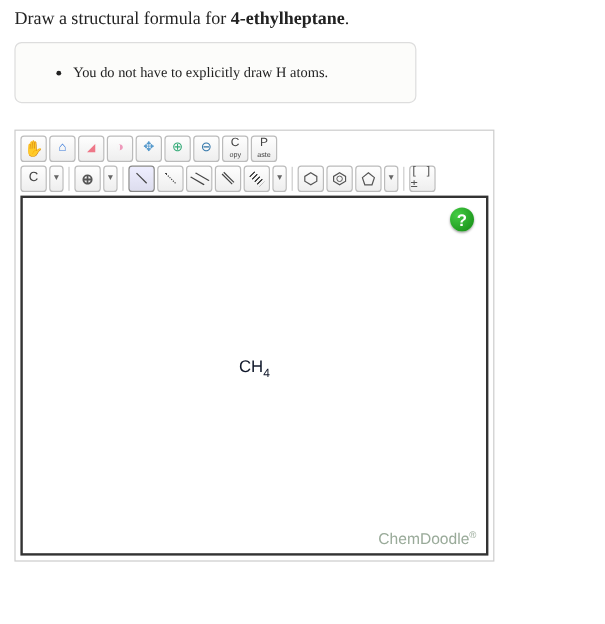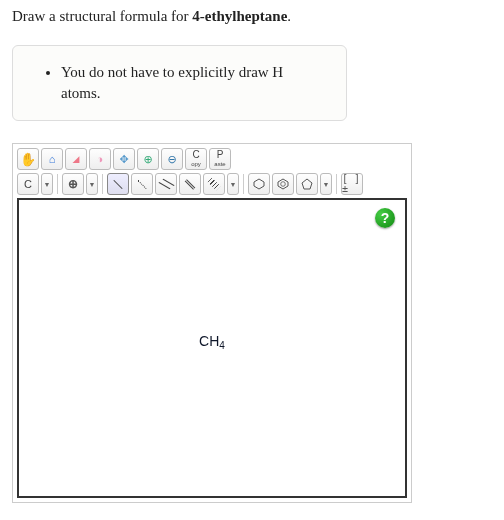--- a/index.html
+++ b/index.html
@@ -5,32 +5,32 @@
   * { box-sizing: border-box; }
   body {
     margin: 0;
     padding: 8px 12px;
     font-family: Georgia, 'Times New Roman', serif;
     font-size: 15px;
     color: #222;
     background: #fff;
     width: 504px;
   }
-  .prompt { margin-bottom: 20px; }
+  .prompt { margin-bottom: 10px; }
   .prompt b { font-weight: bold; }
   .hint-box {
     border: 1px solid #ddd;
     border-radius: 6px;
     background: #fcfcfa;
     padding: 16px 20px 16px 30px;
     width: 335px;
     margin-bottom: 22px;
   }
   .hint-box ul { margin: 0; padding-left: 18px; }
-  .hint-box li { font-size: 15px; line-height: 1.4; }
+  .hint-box li { font-size: 12px; line-height: 1.4; }
   .editor {
     border: 1px solid #ccc;
     width: 400px;
     padding: 4px;
     background: #fff;
     font-family: Arial, Helvetica, sans-serif;
   }
   .toolbar-row {
     display: flex;
     gap: 2px;
@@ -230,15 +230,18 @@
       </div>
   </div>
 
   <div class="canvas">
     <div class="helpcircle">
         <span>?</span>
       </div>
     <div class="molecule">
       <span>CH</span><sub>4</sub>
     </div>
+    <div class="brand">
+      <span>ChemDoodle</span><sup>®</sup>
+    </div>
   </div>
 
 </div>
 
 </body></html>

